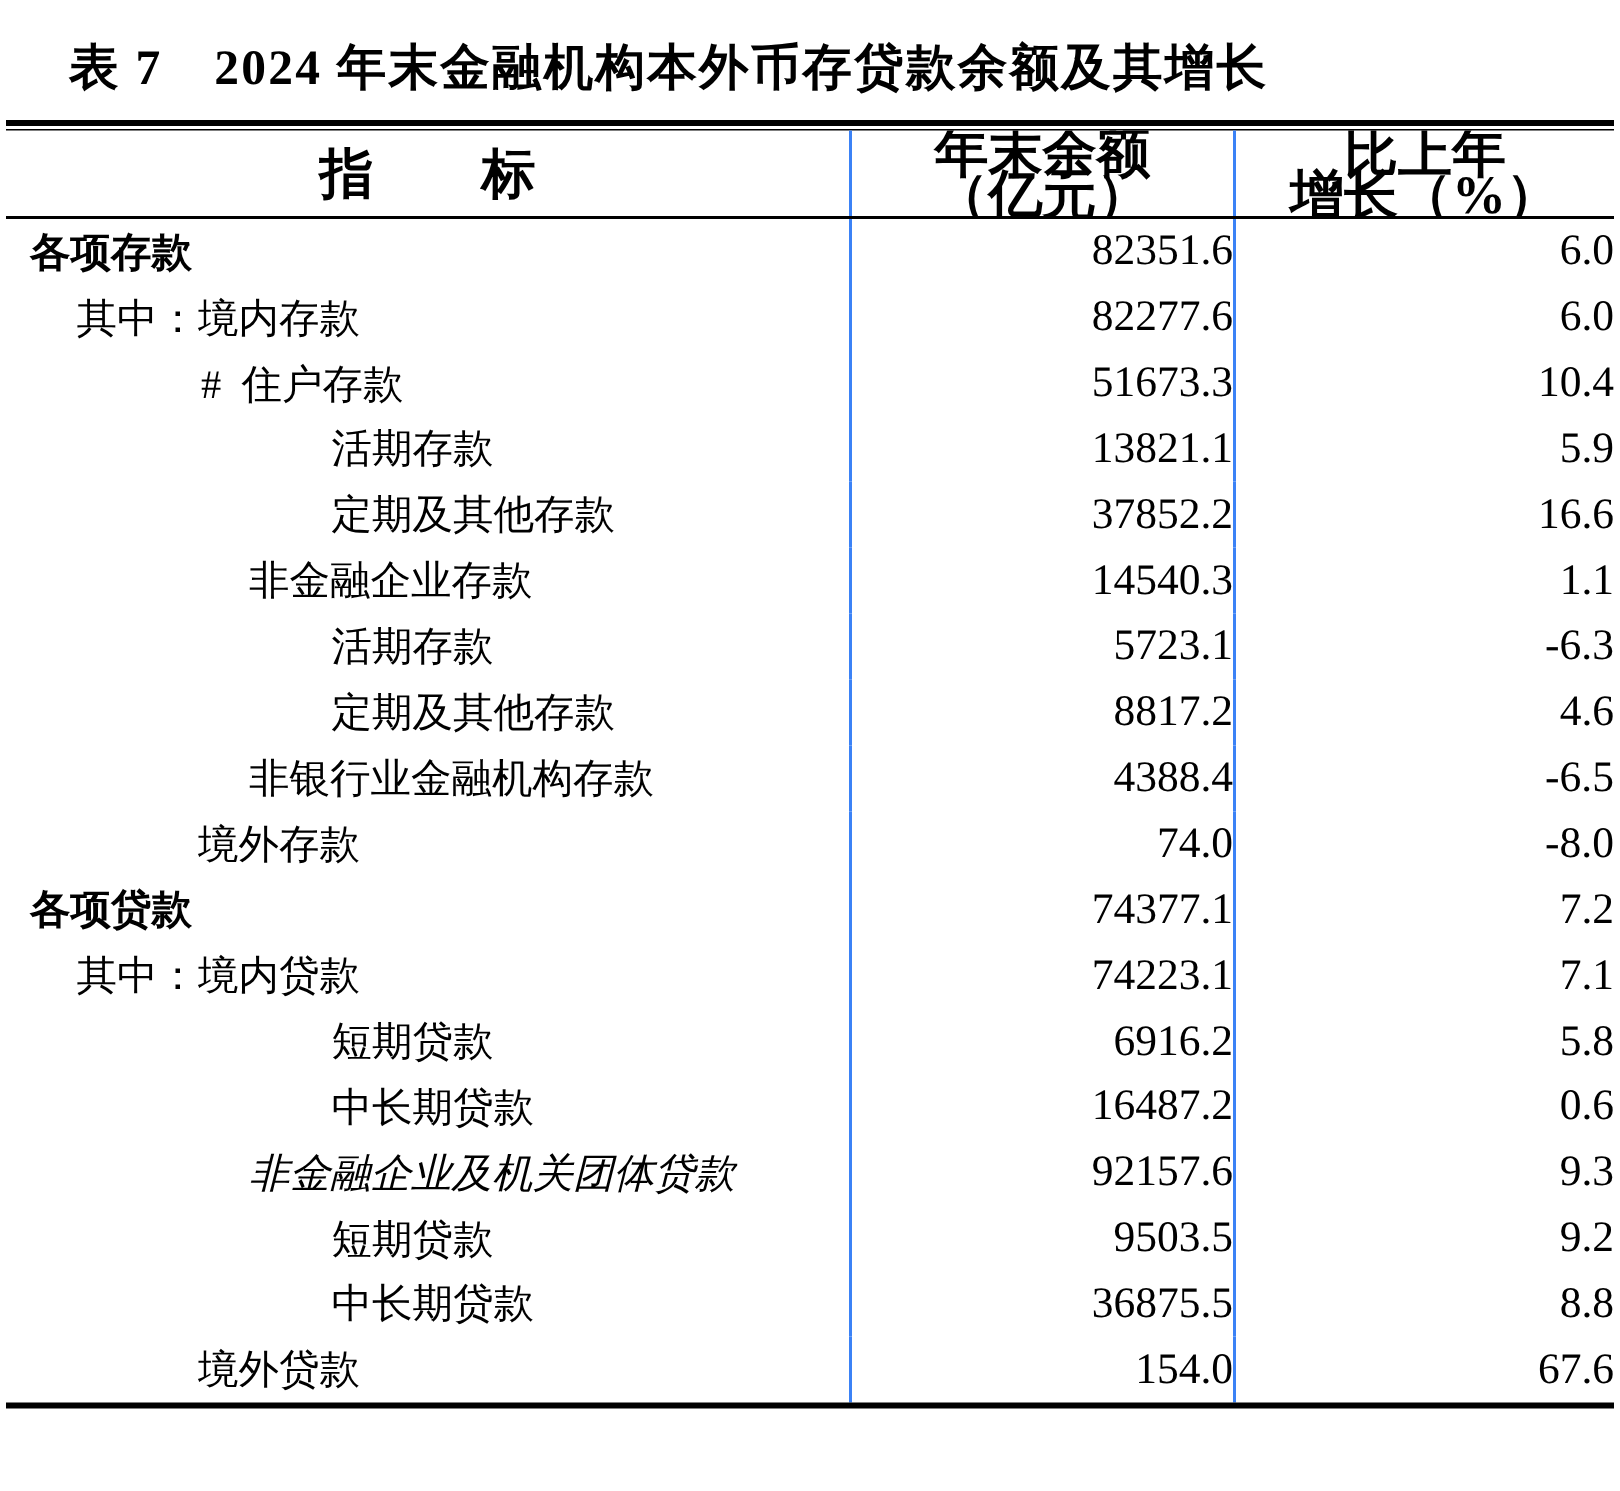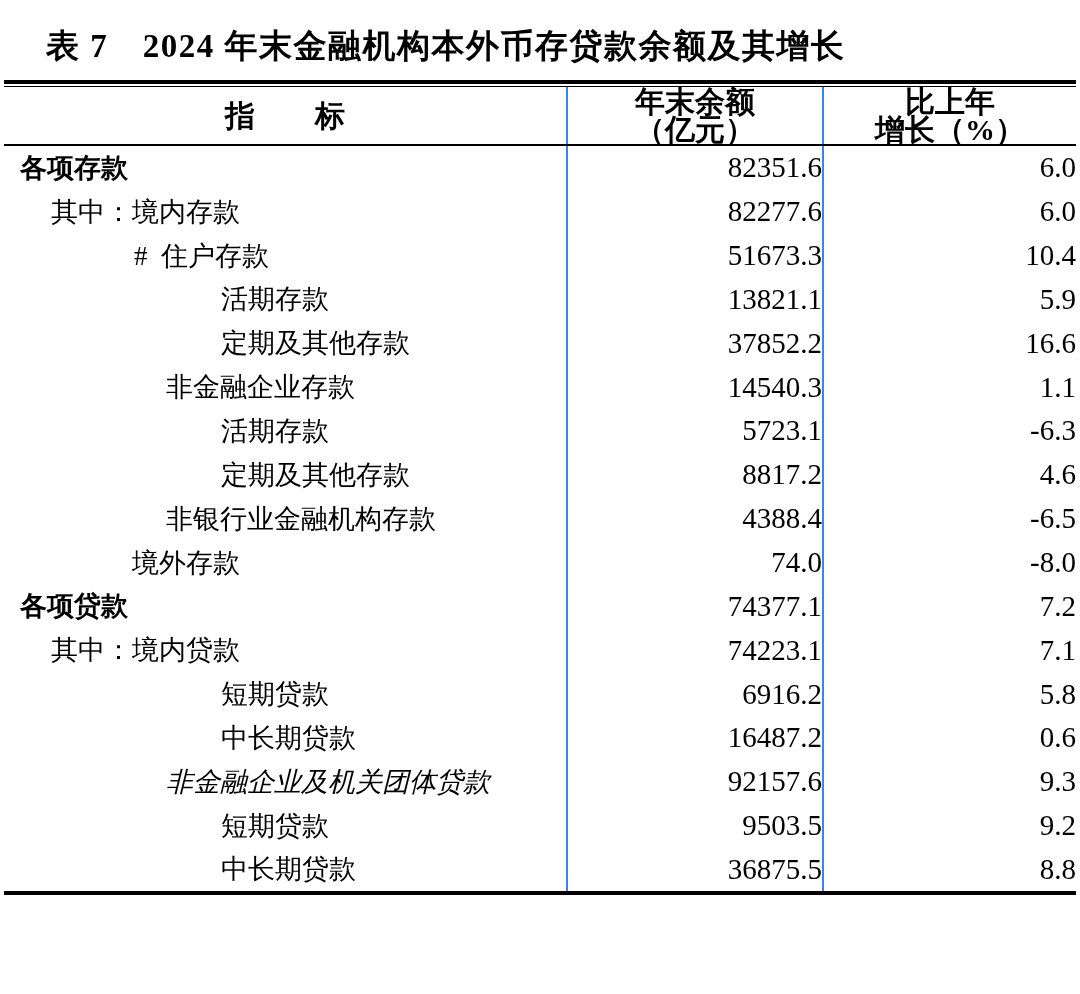--- a/index.html
+++ b/index.html
@@ -49,21 +49,21 @@
     overflow: hidden;
     white-space: nowrap;
   }
   
   .sep-left { border-left: 2px solid #3b82f6; }
 
   thead th {
     height: 57px;
     border-bottom: 2px solid #000;
     font-weight: bold;
-    font-size: 30px;
+    font-size: 36px;
   }
   thead .hline { line-height: 28px; }
 
   tbody td { height: 43.85px; }
   td.c-label {
     font-size: 27px;
     text-align: left;
   }
   td.c-label .lbl { display: inline-block; }
   td.c-label.bold { font-weight: bold; }
@@ -220,19 +220,26 @@
       <td class="c-num c-balance sep-left">9503.5</td>
       <td class="c-num c-growth sep-left">9.2</td>
     </tr>
           <tr>
       <td class="c-label" style="padding-left: 217px;">
         <span class="lbl">中长期贷款</span>
       </td>
       <td class="c-num c-balance sep-left">36875.5</td>
       <td class="c-num c-growth sep-left">8.8</td>
     </tr>
+          <tr>
+      <td class="c-label" style="padding-left: 128px;">
+        <span class="lbl">境外贷款</span>
+      </td>
+      <td class="c-num c-balance sep-left">154.0</td>
+      <td class="c-num c-growth sep-left">67.6</td>
+    </tr>
         </tbody>
     </table>
 
     <div class="rule-bottom"></div>
   </div>
 
 </div>
 
 </body></html>

